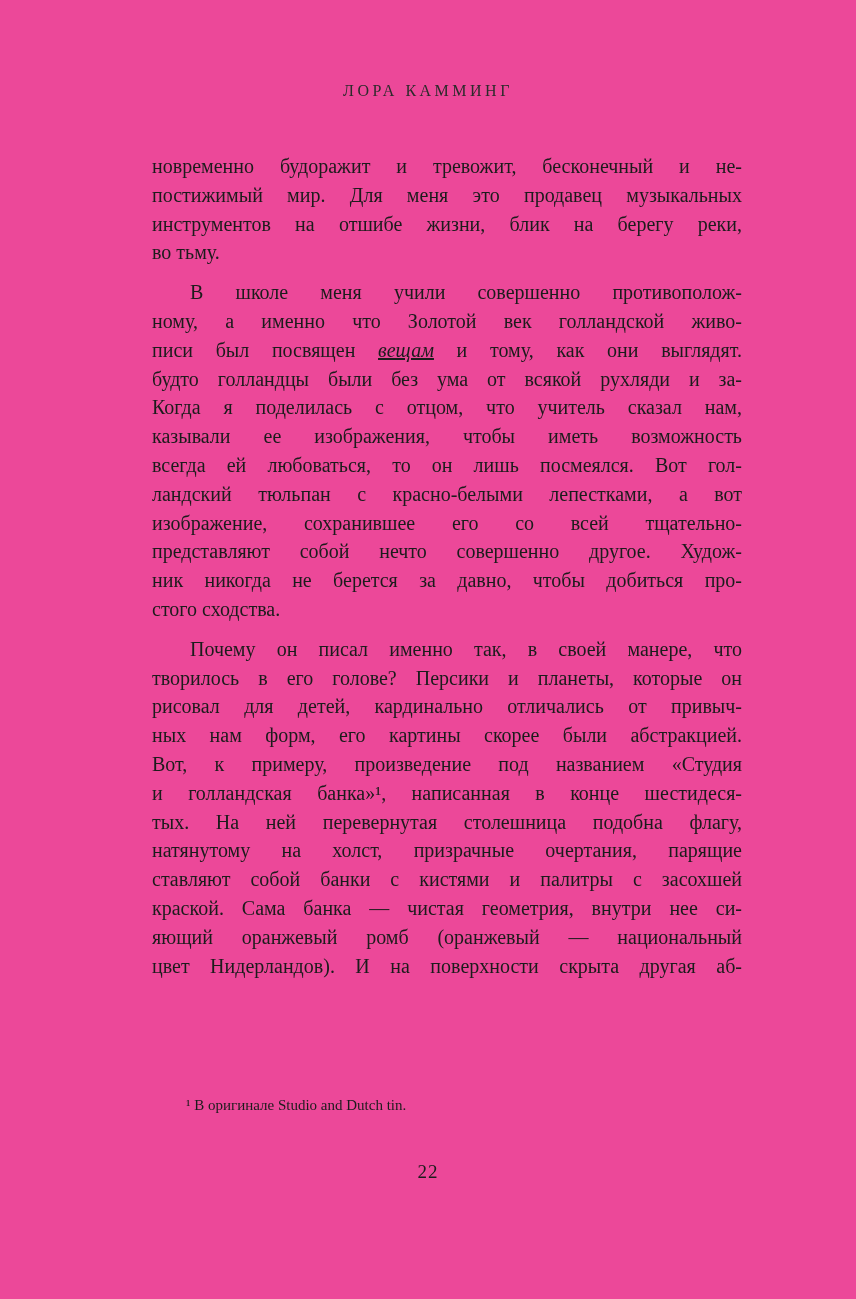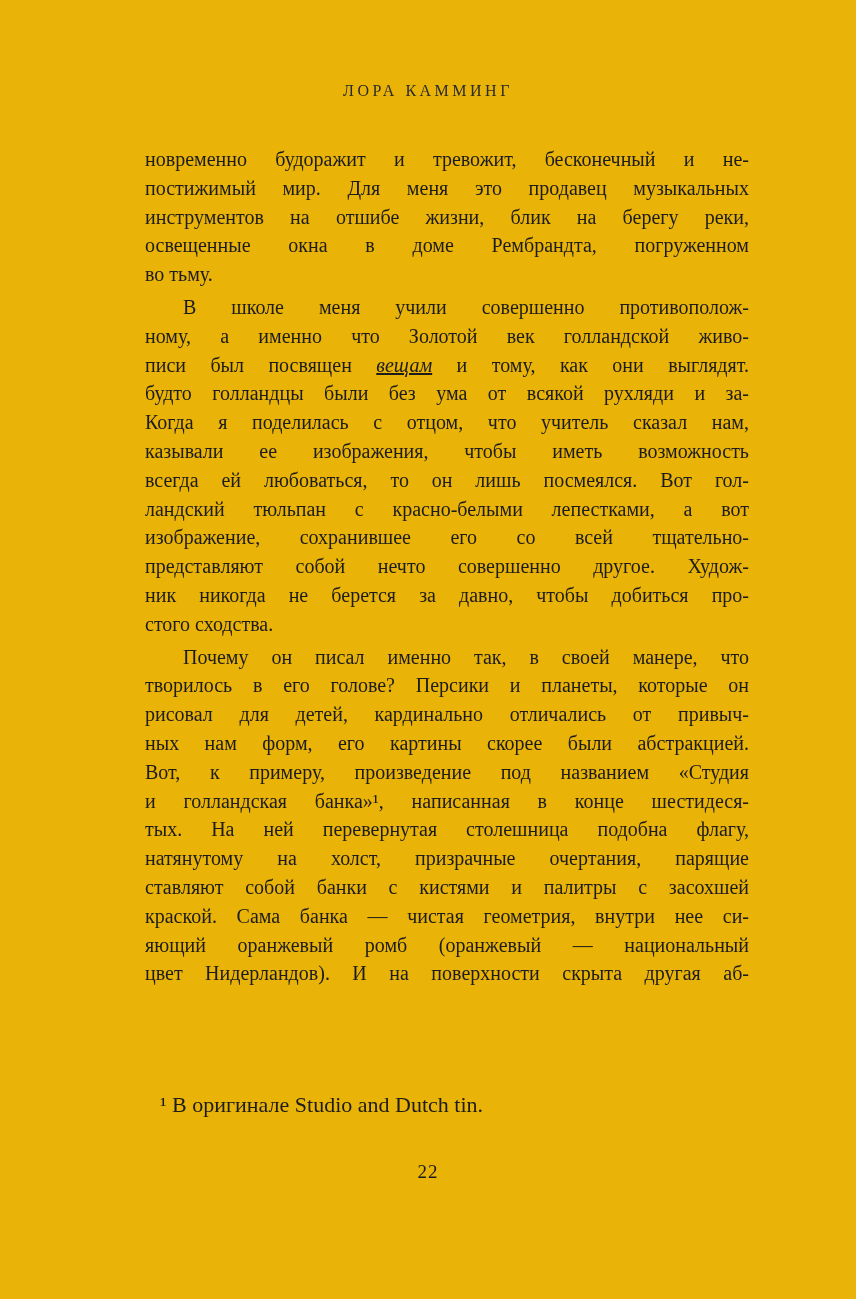--- a/index.html
+++ b/index.html
@@ -5,21 +5,21 @@
   html, body {
     margin: 0;
     padding: 0;
     background: #e9e9e7;
   }
   .page {
     position: relative;
     width: 856px;
     height: 1299px;
     margin: 0 auto;
-    background: #eab308;
+    background: #ec4899;
     font-family: "Liberation Serif", "DejaVu Serif", serif;
     color: #1c1c1c;
     overflow: hidden;
   }
   .running-header {
     position: absolute;
     top: 82px;
     left: 0;
     width: 100%;
     text-align: center;
@@ -28,34 +28,34 @@
     color: #2b2b2b;
   }
   .body-text {
     position: absolute;
     top: 141px;
     left: 141px;
     width: 612px;
     font-size: 20px;
     line-height: 28.8px;
   }
-  .para { margin: 4px; }
+  .para { margin: 11px; }
   .line {
     text-align: justify;
     text-align-last: justify;
   }
   .line.flush { text-align-last: left; }
   .line.indent { text-indent: 38px; }
   .italic { font-style: italic; text-decoration: underline; }
   .footnote {
     position: absolute;
     top: 1094px;
-    left: 124px;
+    left: 150px;
     width: 612px;
-    font-size: 22px;
+    font-size: 15px;
     line-height: 22px;
     text-indent: 36px;
     color: #1c1c1c;
   }
   .page-number {
     position: absolute;
     top: 1161px;
     left: 0;
     width: 100%;
     text-align: center;
@@ -68,21 +68,20 @@
 <body>
 
 <div class="page">
   <div class="running-header">ЛОРА КАММИНГ</div>
 
   <div class="body-text">
       <div class="para">
         <div class="line"><span>новременно будоражит и тревожит, бесконечный и не-</span></div>
         <div class="line"><span>постижимый мир. Для меня это продавец музыкальных</span></div>
         <div class="line"><span>инструментов на отшибе жизни, блик на берегу реки,</span></div>
-        <div class="line"><span>освещенные окна в доме Рембрандта, погруженном</span></div>
         <div class="line flush"><span>во тьму.</span></div>
       </div>
       <div class="para">
         <div class="line indent"><span>В школе меня учили совершенно противополож-</span></div>
         <div class="line"><span>ному, а именно что Золотой век голландской живо-</span></div>
         <div class="line"><span>писи был посвящен </span><span class="italic">вещам</span><span> и тому, как они выглядят.</span></div>
         <div class="line"><span>будто голландцы были без ума от всякой рухляди и за-</span></div>
         <div class="line"><span>Когда я поделилась с отцом, что учитель сказал нам,</span></div>
         <div class="line"><span>казывали ее изображения, чтобы иметь возможность</span></div>
         <div class="line"><span>всегда ей любоваться, то он лишь посмеялся. Вот гол-</span></div>

